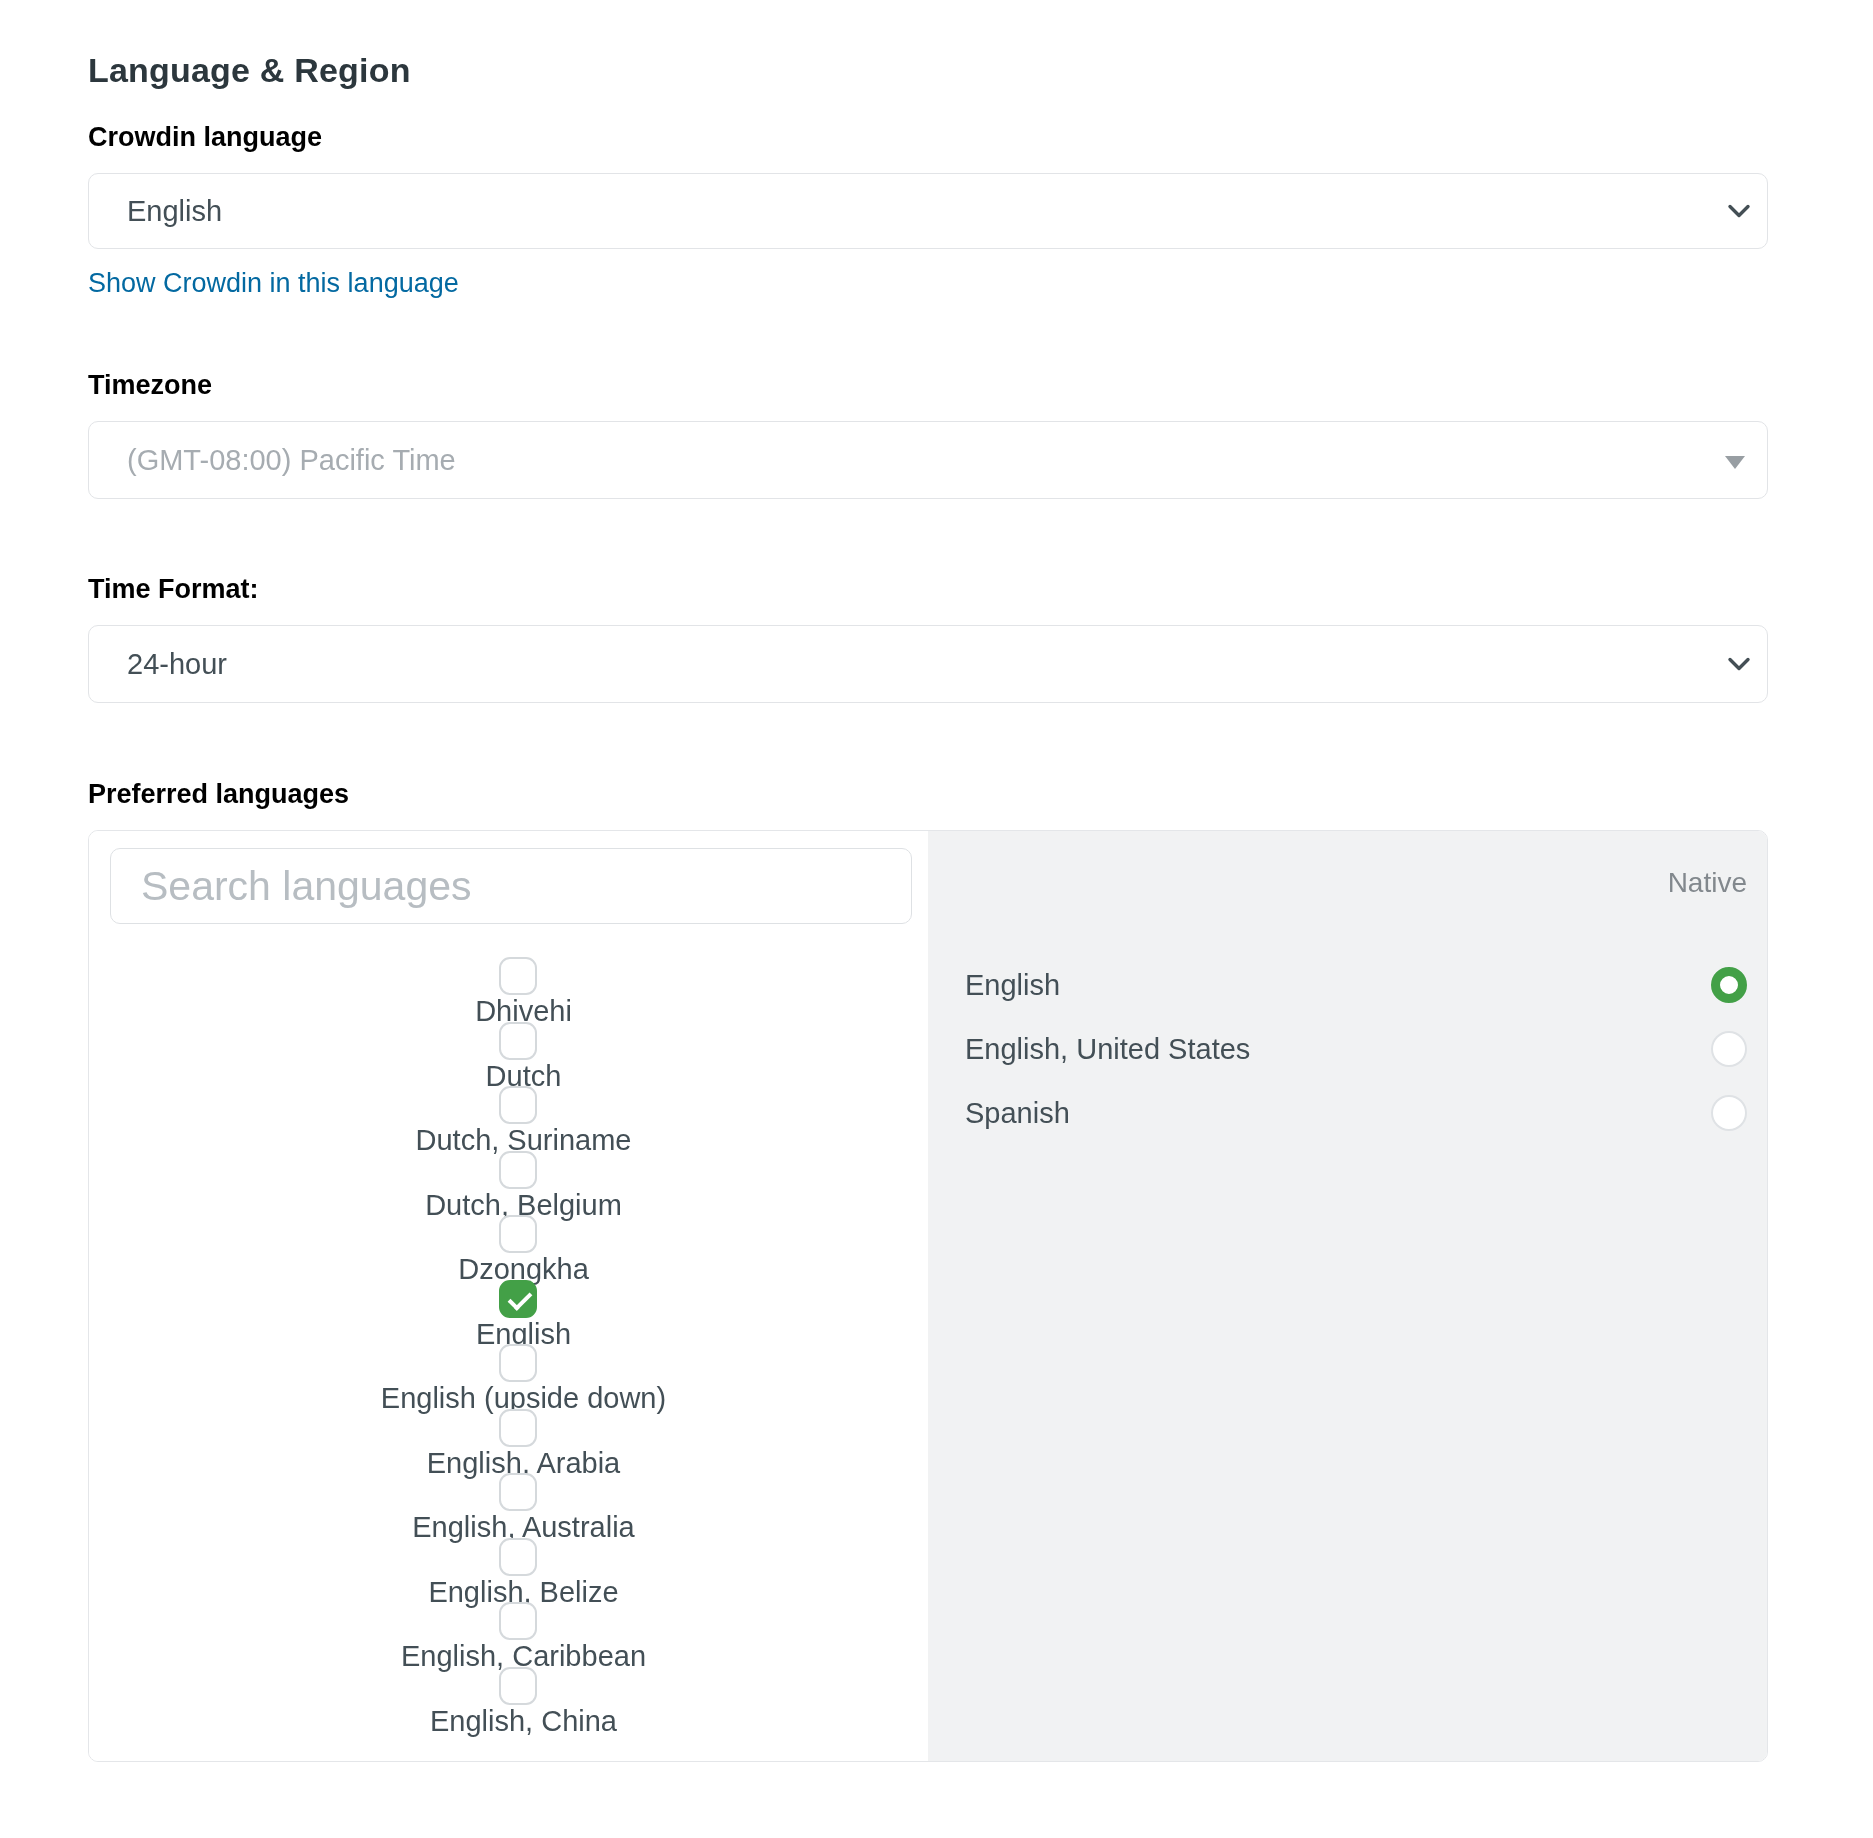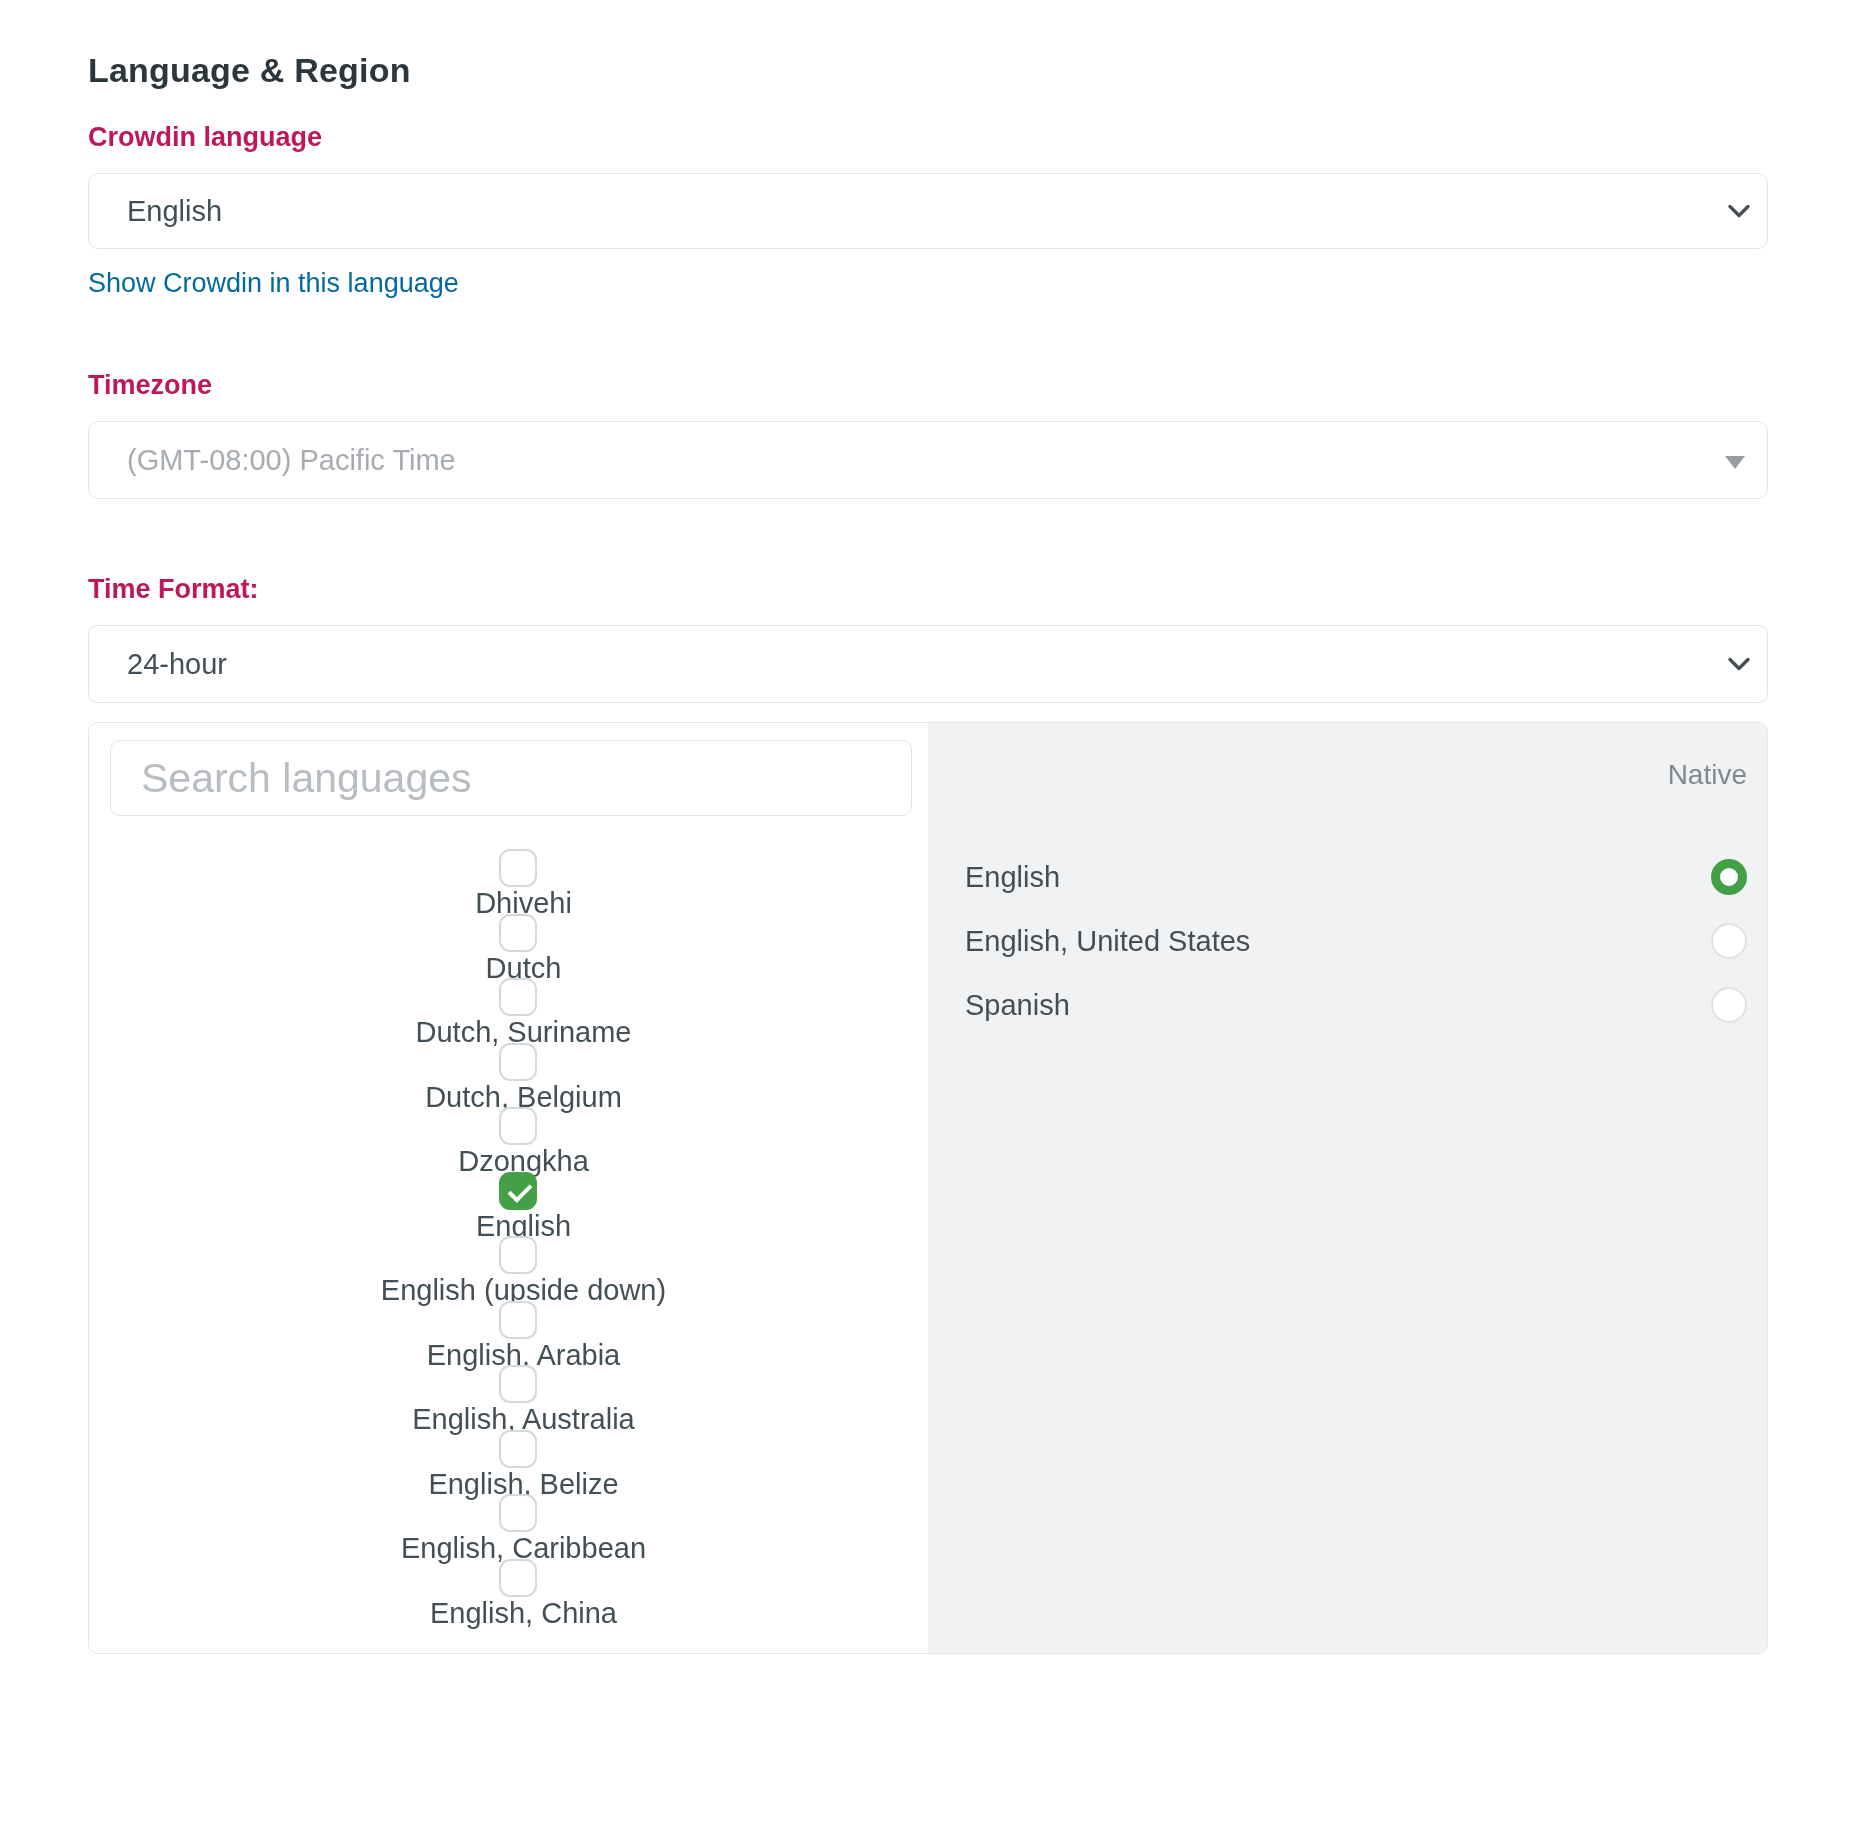--- a/index.html
+++ b/index.html
@@ -4,21 +4,21 @@
 <style>
   * { margin:0; padding:0; box-sizing:border-box; }
   html,body { background:#ffffff; }
   body { font-family:"Liberation Sans","DejaVu Sans",sans-serif; color:#434f56; }
   .page { position:relative; width:1873px; height:1838px; background:#fff; overflow:hidden;
           padding:50px 105px 0 88px; }
 
   .page-title { font-size:34px; line-height:40px; font-weight:700; color:#2c373d;
                 letter-spacing:.2px; }
 
-  .field-label { margin-top:30px; font-size:27px; line-height:34px; font-weight:700; color:#be185d; }
+  .field-label { margin-top:30px; font-size:27px; line-height:34px; font-weight:700; color:#000000; }
   .field-label.tz { margin-top:68px; }
   .field-label.tf { margin-top:73px; }
   .field-label.pl { margin-top:74px; }
 
   .select-box { position:relative; margin-top:19px; height:76px; width:1680px;
                 border:1px solid #e2e4e7; border-radius:10px; background:#fff;
                 display:flex; align-items:center; padding-left:38px;
                 font-size:29px; color:#434f56; cursor:pointer; }
   .select-box.tall { height:78px; }
   .select-box.disabled { color:#a6acb1; cursor:default; }
@@ -83,20 +83,21 @@
   </div>
 
   <div class="field-label tf">Time Format:</div>
   <div class="select-box tall">
     <span>24-hour</span>
     <svg class="chev" width="24" height="15" viewBox="0 0 24 15">
       <polyline points="3,3 12,12 21,3" fill="none" stroke="#444f55" stroke-width="3.4" stroke-linecap="round" stroke-linejoin="round"></polyline>
     </svg>
   </div>
 
+  <div class="field-label pl">Preferred languages</div>
 
   <div class="panel">
     <div class="left-col">
       <div class="search-wrap">
         <input class="search-input" type="text" placeholder="Search languages" style="">
       </div>
       <div class="lang-list" id="lang-list">
   <div class="lang-row">
     <span class="checkbox"></span>
     <span class="lang-label">Dhivehi</span>

